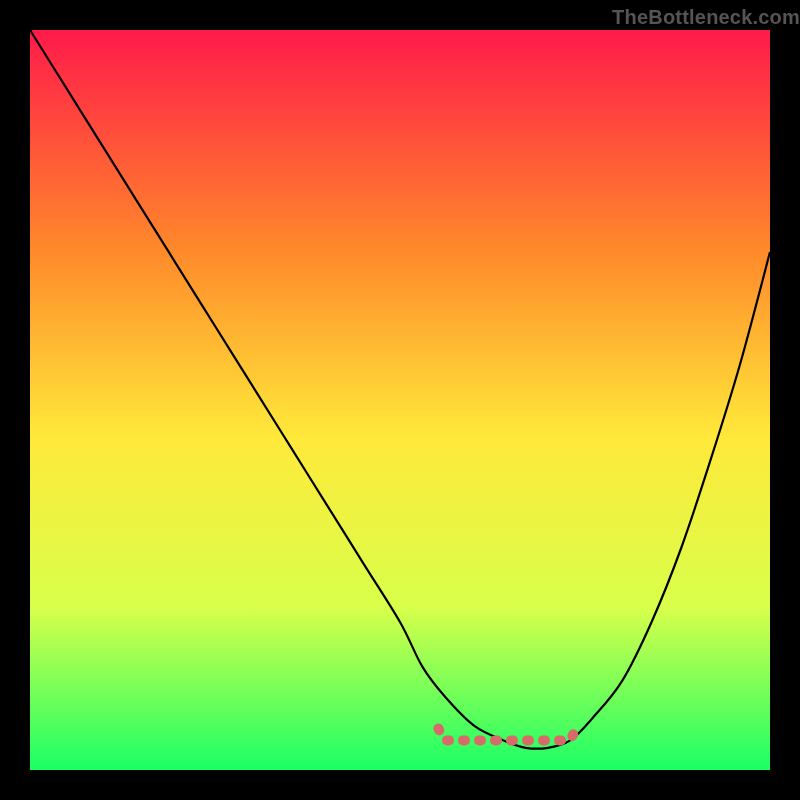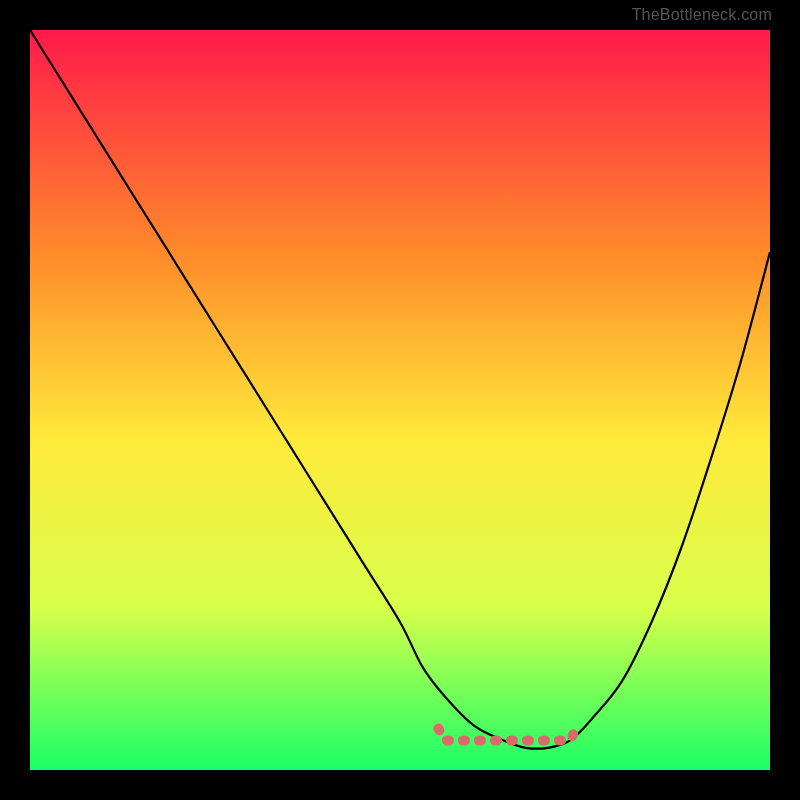--- a/index.html
+++ b/index.html
@@ -13,24 +13,24 @@
   }
   .frame {
     position: relative;
     width: 800px;
     height: 800px;
     background: #000;
   }
   .watermark {
     position: absolute;
     top: 6px;
-    right: 28px;
+    right: 0;
     color: #555;
-    font-size: 16px;
-    font-weight: 400;
+    font-size: 20px;
+    font-weight: 700;
     letter-spacing: 0.2px;
     z-index: 5;
     user-select: none;
   }
   .plot {
     position: absolute;
     left: 30px;
     top: 30px;
     width: 740px;
     height: 740px;

